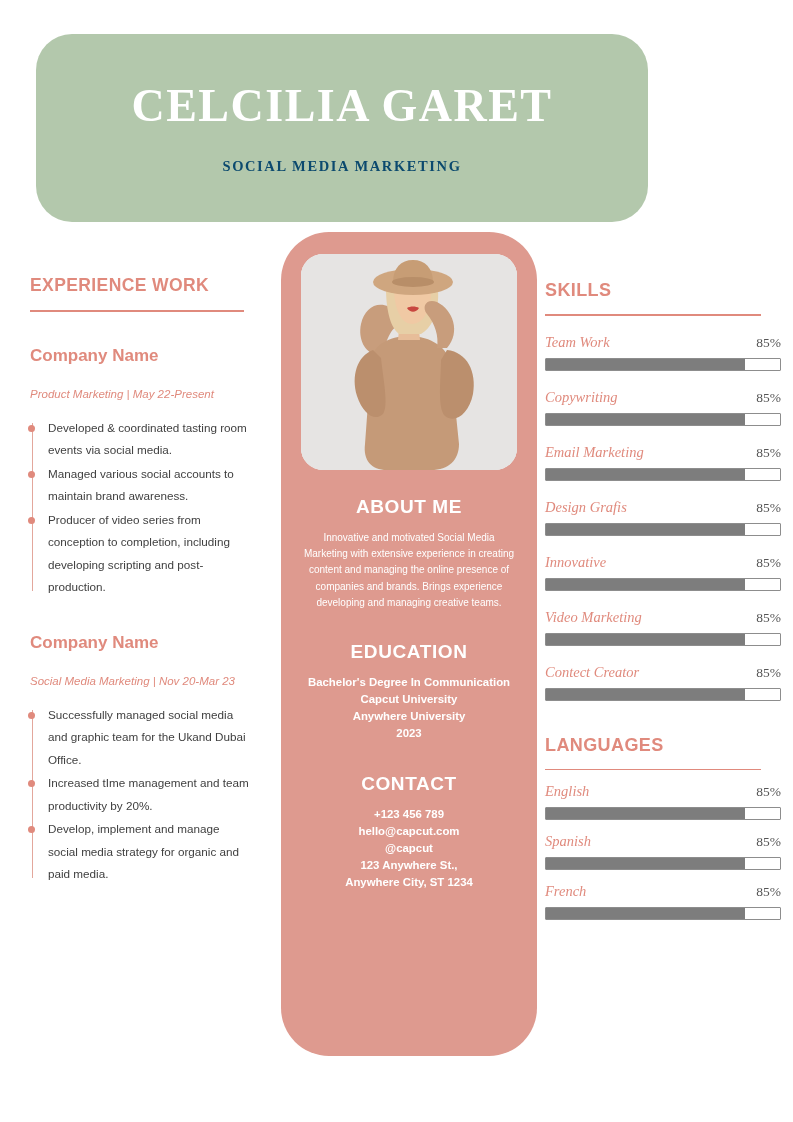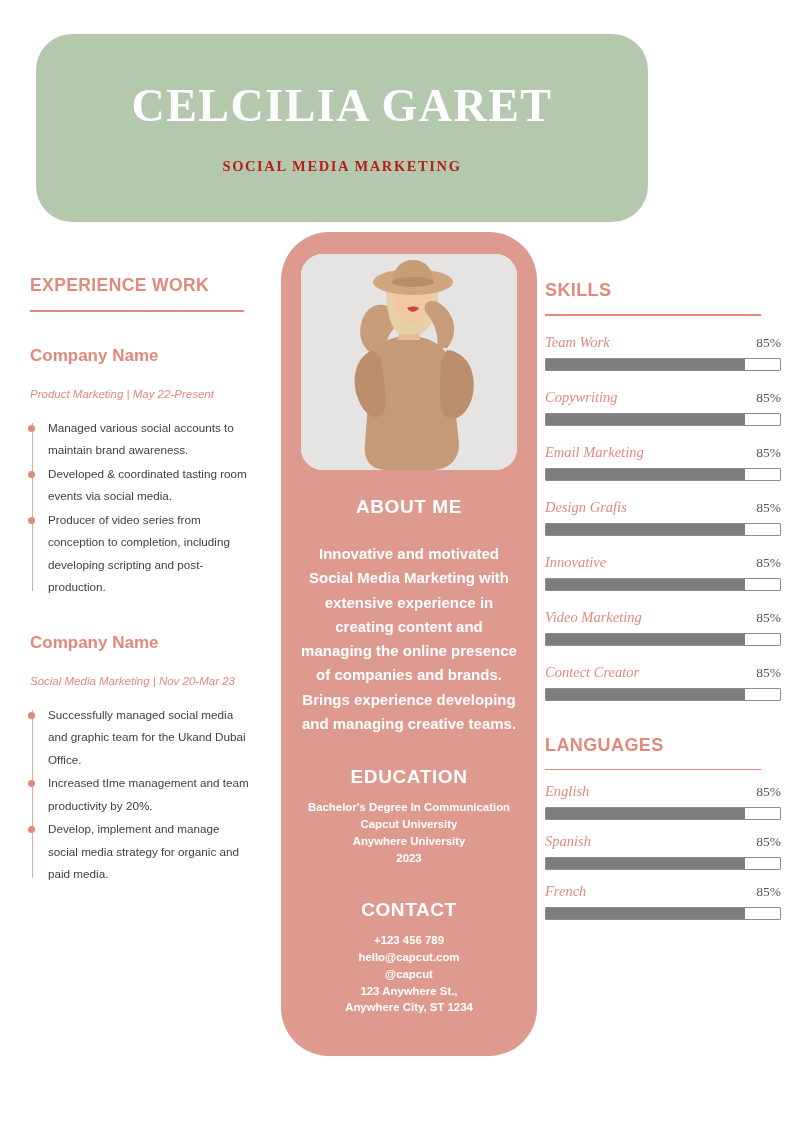--- a/index.html
+++ b/index.html
@@ -39,21 +39,21 @@
     color: #ffffff;
     text-align: center;
     line-height: 1.1;
   }
   .header-role {
     margin-top: 26px;
     font-family: "Liberation Serif", serif;
     font-weight: bold;
     font-size: 14.5px;
     letter-spacing: 1.6px;
-    color: #b91c1c;
+    color: #0c4a6e;
     text-align: center;
   }
 
   
   .left-col {
     position: absolute;
     left: 30px;
     top: 275px;
     width: 222px;
   }
@@ -139,24 +139,24 @@
   .photo svg { display: block; }
 
   .center-h {
     margin-top: 26px;
     font-size: 19px;
     font-weight: bold;
     letter-spacing: 0.6px;
     color: #ffffff;
   }
   .center-body {
-    margin-top: 24px;
-    font-size: 15px;
+    margin-top: 12px;
+    font-size: 10px;
     line-height: 1.62;
-    font-weight: bold;
+    font-weight: normal;
     color: #ffffff;
   }
   .center-lines {
     margin-top: 11px;
     font-size: 11.4px;
     line-height: 1.48;
     font-weight: bold;
     color: #ffffff;
   }
   .gap-edu { margin-top: 30px; }
@@ -228,25 +228,25 @@
     <div class="left-title">EXPERIENCE WORK</div>
     <div class="left-rule"></div>
 
     <div class="job">
       <div class="job-company">Company Name</div>
       <div class="job-meta">Product Marketing | May 22-Present</div>
       <div class="bullets">
         <div class="bullet-line"></div>
         <div class="bullet">
           <span class="dot"></span>
+          <span>Developed &amp; coordinated tasting room events via social media.</span>
+        </div>
+        <div class="bullet">
+          <span class="dot"></span>
           <span>Managed various social accounts to maintain brand awareness.</span>
-        </div>
-        <div class="bullet">
-          <span class="dot"></span>
-          <span>Developed &amp; coordinated tasting room events via social media.</span>
         </div>
         <div class="bullet">
           <span class="dot"></span>
           <span>Producer of video series from conception to completion, including developing scripting and post-production.</span>
         </div>
       </div>
     </div>
 
     <div class="job">
       <div class="job-company">Company Name</div>

